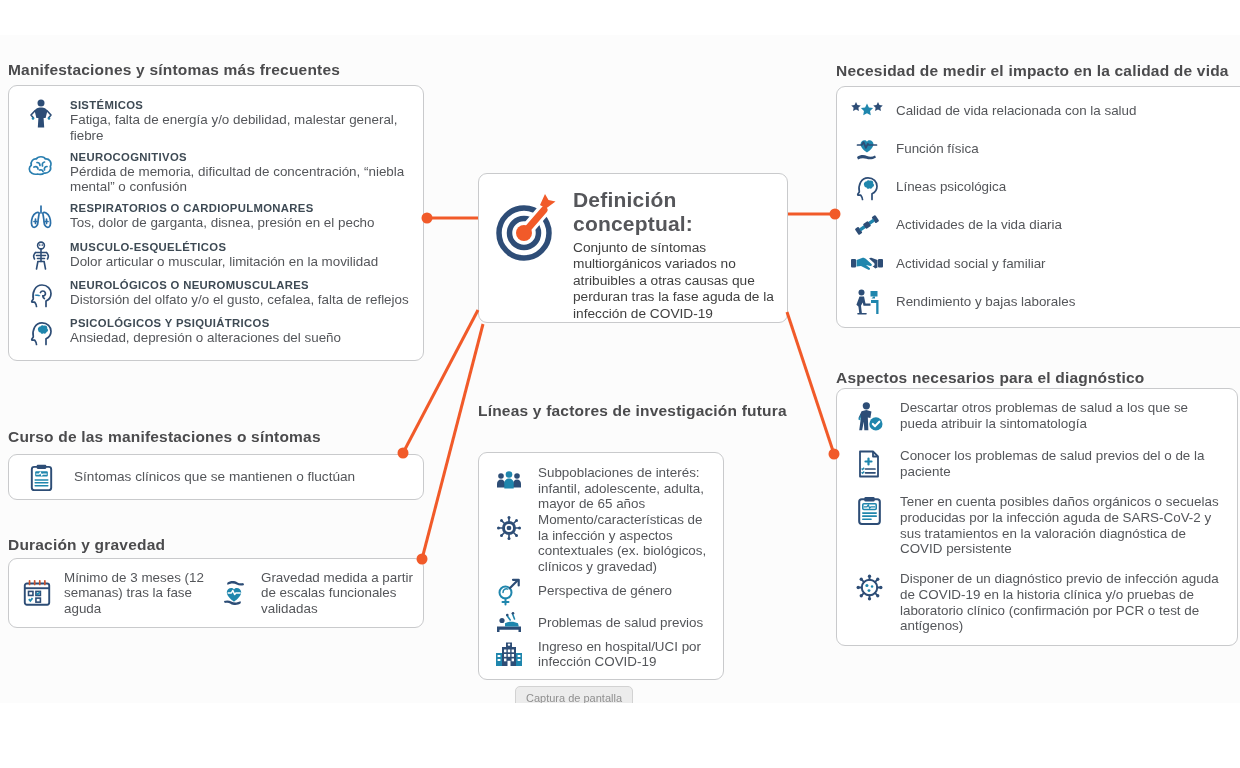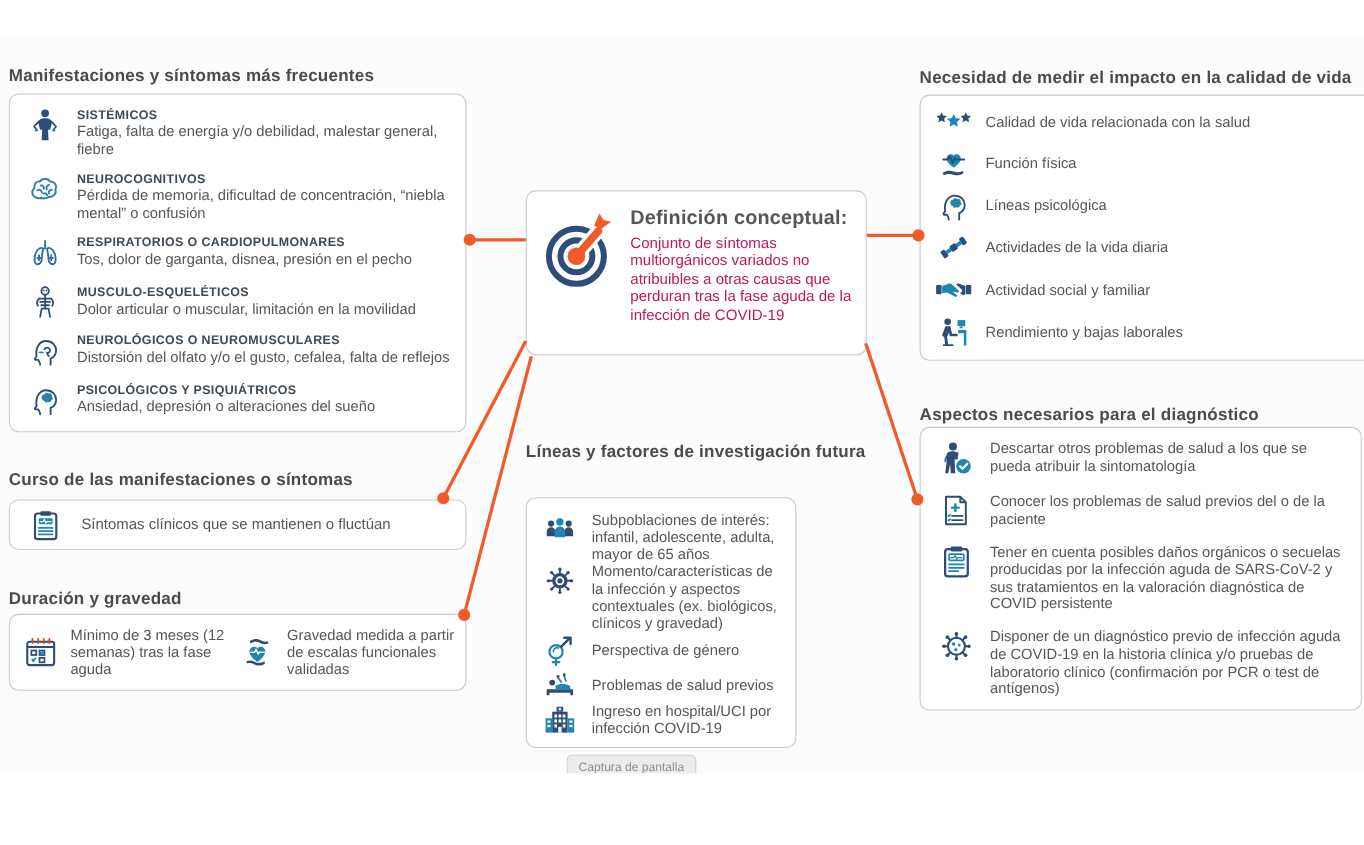--- a/index.html
+++ b/index.html
@@ -18,28 +18,28 @@
     position:absolute;background:#ffffff;border:1.5px solid #c9cacc;border-radius:9px;
     box-sizing:border-box;z-index:2;
   }
   .row{display:flex;gap:11px;align-items:flex-start;}
   .row.center{align-items:center;}
   .ic{flex:0 0 36px;display:flex;justify-content:center;align-items:center;}
   .ic svg{display:block;}
   .ititle{font-weight:bold;font-size:11.3px;color:#3e4a54;letter-spacing:.35px;line-height:1.25;}
   .itext{font-size:13.4px;color:#54565a;line-height:1.17;}
   .col{display:flex;flex-direction:column;}
-  #panel-manifestaciones{left:8px;top:85px;width:416px;height:308px;padding:12px 14px;
+  #panel-manifestaciones{left:8px;top:85px;width:416px;height:276px;padding:12px 14px;
     display:flex;flex-direction:column;justify-content:space-between;}
   #panel-curso{left:8px;top:454px;width:416px;height:46px;padding:16px 14px;display:flex;align-items:center;gap:15px;}
   #panel-duracion{left:8px;top:558px;width:416px;height:70px;padding:12px 10px;display:flex;align-items:center;}
   .dur-item{display:flex;gap:9px;align-items:center;width:50%;}
   #panel-definicion{left:478px;top:173px;width:310px;height:150px;padding:14px 12px 10px 14px;display:flex;gap:10px;}
-  .def-title{font-weight:bold;font-size:18px;color:#55565a;letter-spacing:.2px;margin-bottom:4px;}
-  .def-text{font-size:13.7px;color:#be185d;line-height:1.2;}
+  .def-title{font-weight:bold;font-size:21px;color:#55565a;letter-spacing:.2px;margin-bottom:4px;}
+  .def-text{font-size:13.7px;color:#404040;line-height:1.2;}
   #panel-lineas{left:478px;top:452px;width:246px;height:228px;padding:12px 12px;
     display:flex;flex-direction:column;justify-content:space-between;}
   #panel-calidad{left:836px;top:86px;width:472px;height:242px;padding:6px 12px;
     display:flex;flex-direction:column;justify-content:space-around;}
   #panel-diagnostico{left:836px;top:388px;width:402px;height:258px;padding:11px 12px;
     display:flex;flex-direction:column;justify-content:space-between;}
   #connectors{position:absolute;left:0;top:0;z-index:5;pointer-events:none;}
   .shot-clip{position:absolute;left:470px;top:686px;width:132px;height:17px;overflow:hidden;z-index:4;margin-left:45px;}
   .shot-btn{
     width:118px;height:26px;box-sizing:border-box;border:1px solid #d2d2d2;border-radius:5px;

